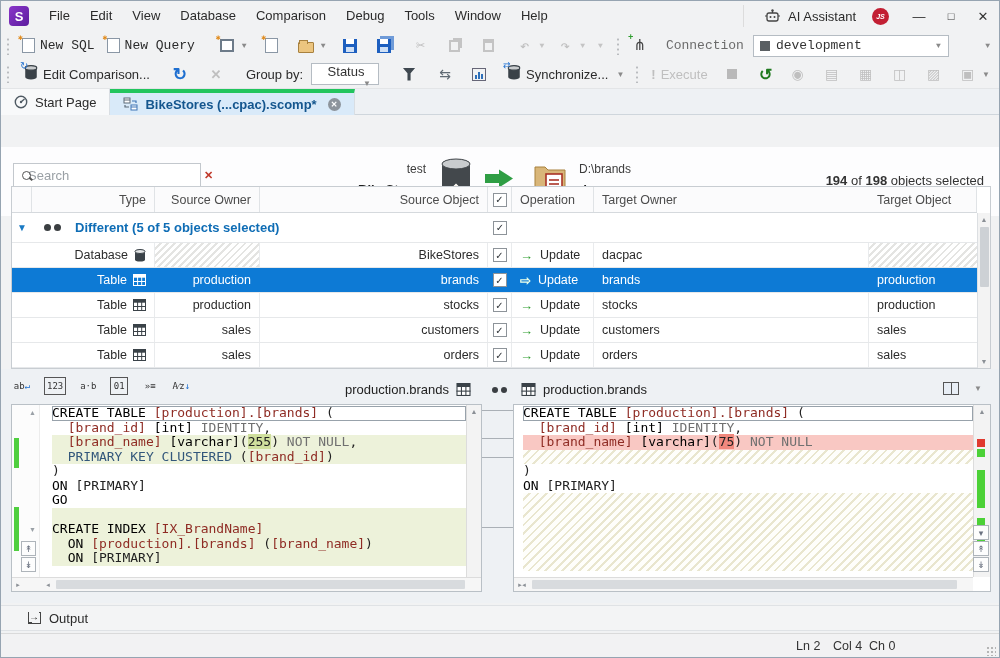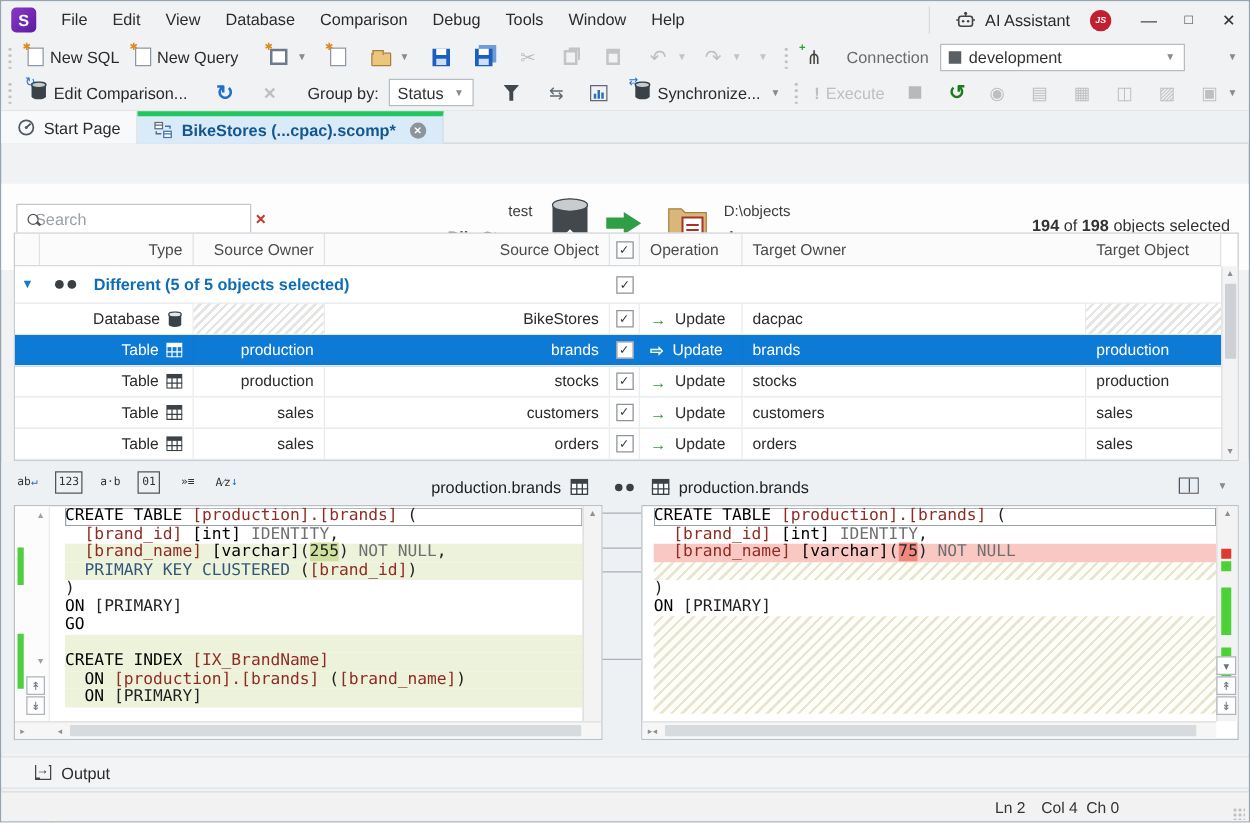--- a/index.html
+++ b/index.html
@@ -16,21 +16,21 @@
   .tb-right { position:absolute; right:0; top:0; height:30px; display:flex; align-items:center; }
   .tb-sep-v { width:1px; height:22px; background:#dcdcdc; margin-right:10px; }
   .ai { display:flex; align-items:center; gap:7px; padding:0 10px; }
   .badge-js { width:17px; height:17px; border-radius:50%; background:#c21f33; color:#fff;
               font-size:7px; font-weight:bold; font-style:italic; display:flex; align-items:center;
               justify-content:center; margin:0 14px 0 6px; }
   .winbtn { width:32px; height:30px; display:flex; align-items:center; justify-content:center; font-size:13px; color:#333; }
 
   
   .toolbar { position:absolute; left:0; width:100%; height:29px; background:#f1f2f3; display:flex; align-items:center; }
-  .tb1 { top:30px; } .tb2 { top:59px; border-bottom:1px solid #e3e5e7; }
+  .tb1 { top:30px;font-family:Liberation Mono, monospace; } .tb2 { top:59px; border-bottom:1px solid #e3e5e7; }
   .grip { width:4px; height:18px; margin:0 6px 0 5px;
           background-image:radial-gradient(circle,#b9bcbf 1px,transparent 1.2px);
           background-size:4px 5px; }
   .ti { height:22px; min-width:20px; display:inline-flex; align-items:center; justify-content:center;
         margin:0 2px; position:relative; font-size:13px; }
   .ti .lbl { margin-left:5px; }
   .dis { color:#bfbfbf !important; }
   .dd { font-size:8px; color:#8a8a8a; margin:0 3px; }
   .doc-ic { position:relative; width:13px; height:15px; background:#fff; border:1px solid #8a97a5; }
   .doc-ic::before { content:"✱"; position:absolute; left:-5px; top:-6px; color:#e08a1a; font-size:8px; }
@@ -257,21 +257,21 @@
             <path d="M1 2.5 A5 2 0 0 1 11 2.5 L11 10.5 A5 2 0 0 1 1 10.5 Z" fill="#3a4248"></path>
             <ellipse cx="6" cy="2.5" rx="5" ry="2" fill="#c9ccce" stroke="#3a4248"></ellipse>
           </svg>
         <span style="position:absolute;left:-4px;top:-5px;color:#1e6fd0;font-size:10px;">↻</span>
       </span>
       <span class="lbl">Edit Comparison...</span>
     </div>
     <div class="ti blue" style="margin-left:18px;font-size:17px;font-weight:bold;">↻</div>
     <div class="ti dis" style="margin-left:14px;font-weight:bold;">✕</div>
     <span style="margin:0 8px 0 18px;">Group by:</span>
-    <div class="combo" style="width:68px;">
+    <div class="combo" style="width:68px;flex-direction:column;">
       <span>Status</span>
       <span class="dd">▼</span>
     </div>
     <div class="ti" style="margin-left:20px;">
         <span class="funnel"></span>
       </div>
     <div class="ti" style="margin-left:14px;color:#5f6a74;font-size:14px;">⇆</div>
     <div class="ti" style="margin-left:12px;">
       <span class="report-ic">
           <i style="height:4px;"></i>
@@ -350,21 +350,21 @@
       <path d="M1 5 L15 5 L15 0.5 L29 9.5 L15 18.5 L15 14 L1 14 Z" fill="#2f9e44"></path>
     </svg>
     <svg class="hdr-folder" width="38" height="38" viewBox="0 0 38 38">
       <path d="M3 7 L13 7 L16 10 L33 10 L33 32 L3 32 Z" fill="#d9b679" stroke="#a8813e"></path>
       <rect x="14" y="14" width="16" height="21" fill="#fff" stroke="#a93226" stroke-width="1.6"></rect>
       <line x1="17" y1="20" x2="27" y2="20" stroke="#a93226" stroke-width="1.6"></line>
       <line x1="17" y1="24" x2="27" y2="24" stroke="#a93226" stroke-width="1.6"></line>
       <line x1="17" y1="28" x2="24" y2="28" stroke="#a93226" stroke-width="1.6"></line>
     </svg>
     <div class="tgt-labels">
-      <div class="lab-top">D:\objects</div>
+      <div class="lab-top">D:\brands</div>
       <div class="lab-bot">dacpac</div>
     </div>
     <div class="sel-summary">
       <b>194</b> <span>of</span> <b>198</b> <span>objects selected</span>
     </div>
   </div>
 
   <div class="grid">
     <div class="ghead gcols">
       <div class="gc"></div>

